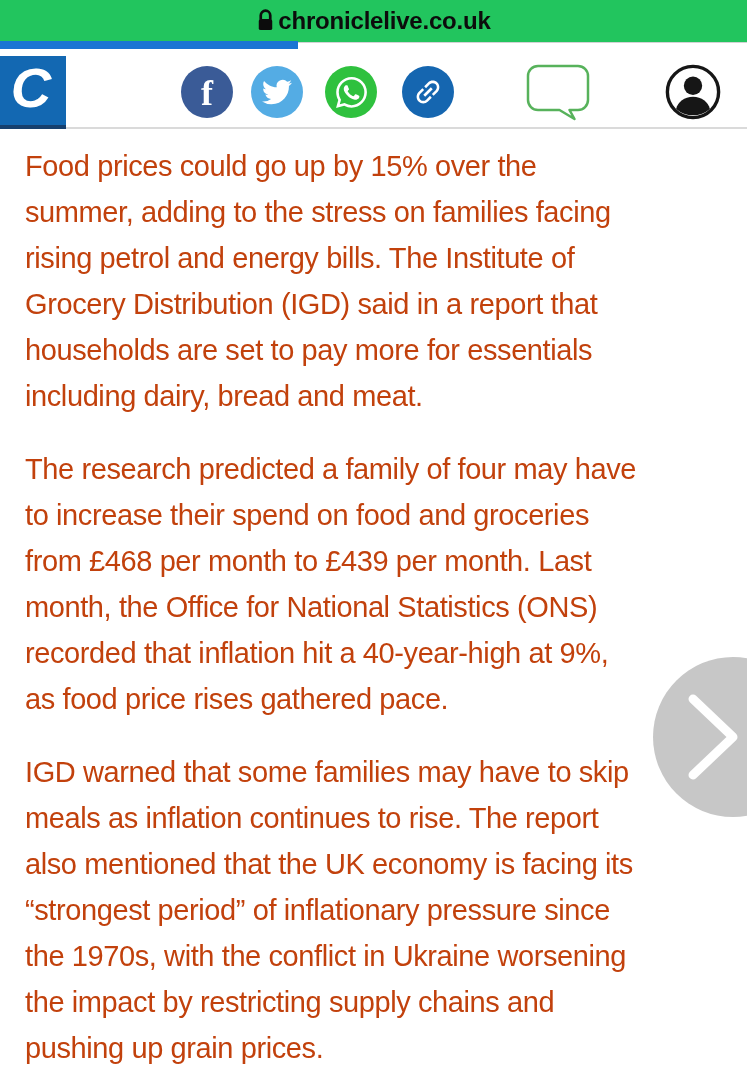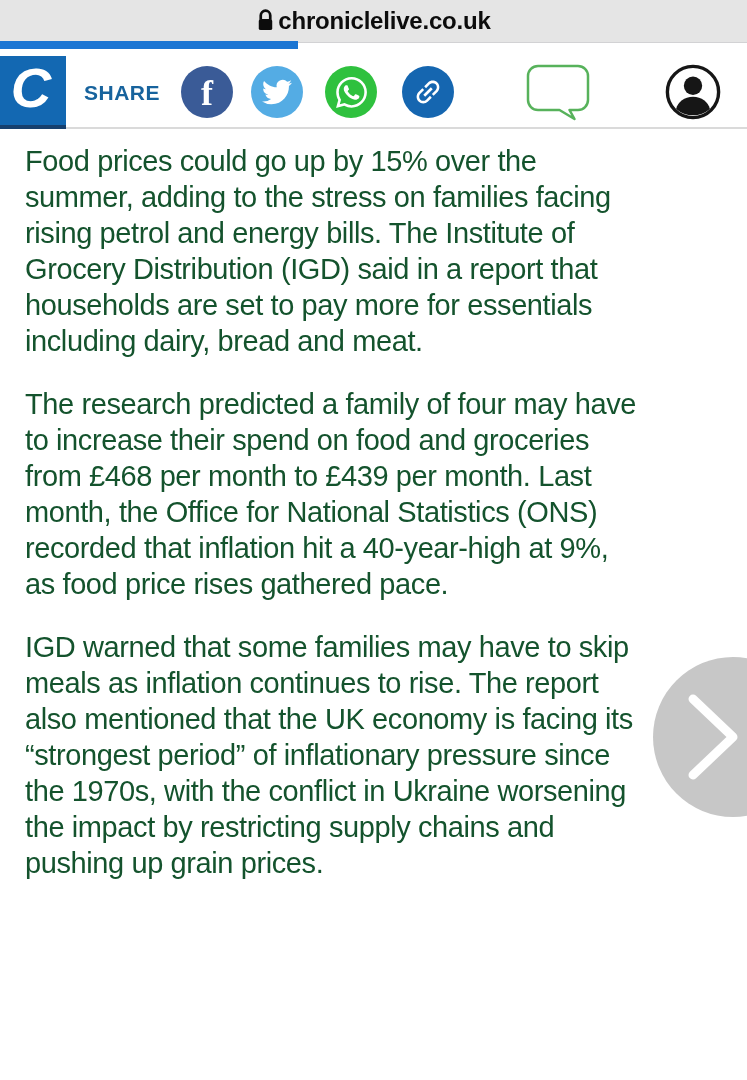--- a/index.html
+++ b/index.html
@@ -3,21 +3,21 @@
 <meta charset="utf-8">
 <style>
   * { margin:0; padding:0; box-sizing:border-box; }
   html,body { background:#ffffff; }
   body { font-family:"Liberation Sans", sans-serif; }
   .screen { position:relative; width:747px; height:1080px; background:#ffffff; overflow:hidden; }
 
   
   .urlbar {
     position:absolute; top:0; left:0; width:747px; height:43px;
-    background:#e5e5e5; border-bottom:1px solid #d2d2d4;
+    background:#22c55e; border-bottom:1px solid #d2d2d4;
     display:flex; align-items:center; justify-content:center; gap:3px;
     cursor:pointer;
   }
   .urlbar .url { font-size:24px; font-weight:600; color:#0c0c0c; letter-spacing:-0.2px; }
   .lock-wrap { display:flex; align-items:center; }
   .progress {
     position:absolute; top:41px; left:0; width:298px; height:8px;
     background:#1b75d3; z-index:5;
   }
 
@@ -61,22 +61,22 @@
     background:none; border:none; cursor:pointer; padding:0;
   }
 
   
   .article {
     position:absolute; top:130px; left:0; width:747px;
     padding:13px 25px 0 25px; z-index:2;
   }
   .article p {
     margin:0 0 27px 0;
-    font-size:29px; line-height:36px; letter-spacing:-0.4px;
-    color:#14532d; white-space:pre-line;
+    font-size:29px; line-height:46px; letter-spacing:-0.4px;
+    color:#c2410c; white-space:pre-line;
   }
 
   
   .next {
     position:absolute; left:653px; top:657px; width:160px; height:160px;
     border-radius:50%; background:#c7c7c7; border:none; cursor:pointer;
     z-index:1; padding:0;
   }
   .next svg { position:absolute; left:30px; top:32px; }
 </style>
@@ -93,21 +93,20 @@
       </svg>
     </span>
     <span class="url">chroniclelive.co.uk</span>
   </div>
   <div class="progress"></div>
 
   <div class="header">
     <a class="logo">
       <span>C</span>
     </a>
-    <span class="share">SHARE</span>
 
     <button class="circle-btn fb">
       <span>f</span>
     </button>
 
     <button class="circle-btn tw">
       <svg width="30" height="30" viewBox="0 0 24 24">
         <path fill="#ffffff" d="M23.953 4.57a10 10 0 01-2.825.775 4.958 4.958 0 002.163-2.723c-.951.555-2.005.959-3.127 1.184a4.92 4.92 0 00-8.384 4.482C7.69 8.095 4.067 6.13 1.64 3.162a4.822 4.822 0 00-.666 2.475c0 1.71.87 3.213 2.188 4.096a4.904 4.904 0 01-2.228-.616v.06a4.923 4.923 0 003.946 4.827 4.996 4.996 0 01-2.212.085 4.936 4.936 0 004.604 3.417 9.867 9.867 0 01-6.102 2.105c-.39 0-.779-.023-1.17-.067a13.995 13.995 0 007.557 2.209c9.053 0 13.998-7.496 13.998-13.985 0-.21 0-.42-.015-.63A9.935 9.935 0 0024 4.59z"></path>
       </svg>
     </button>

